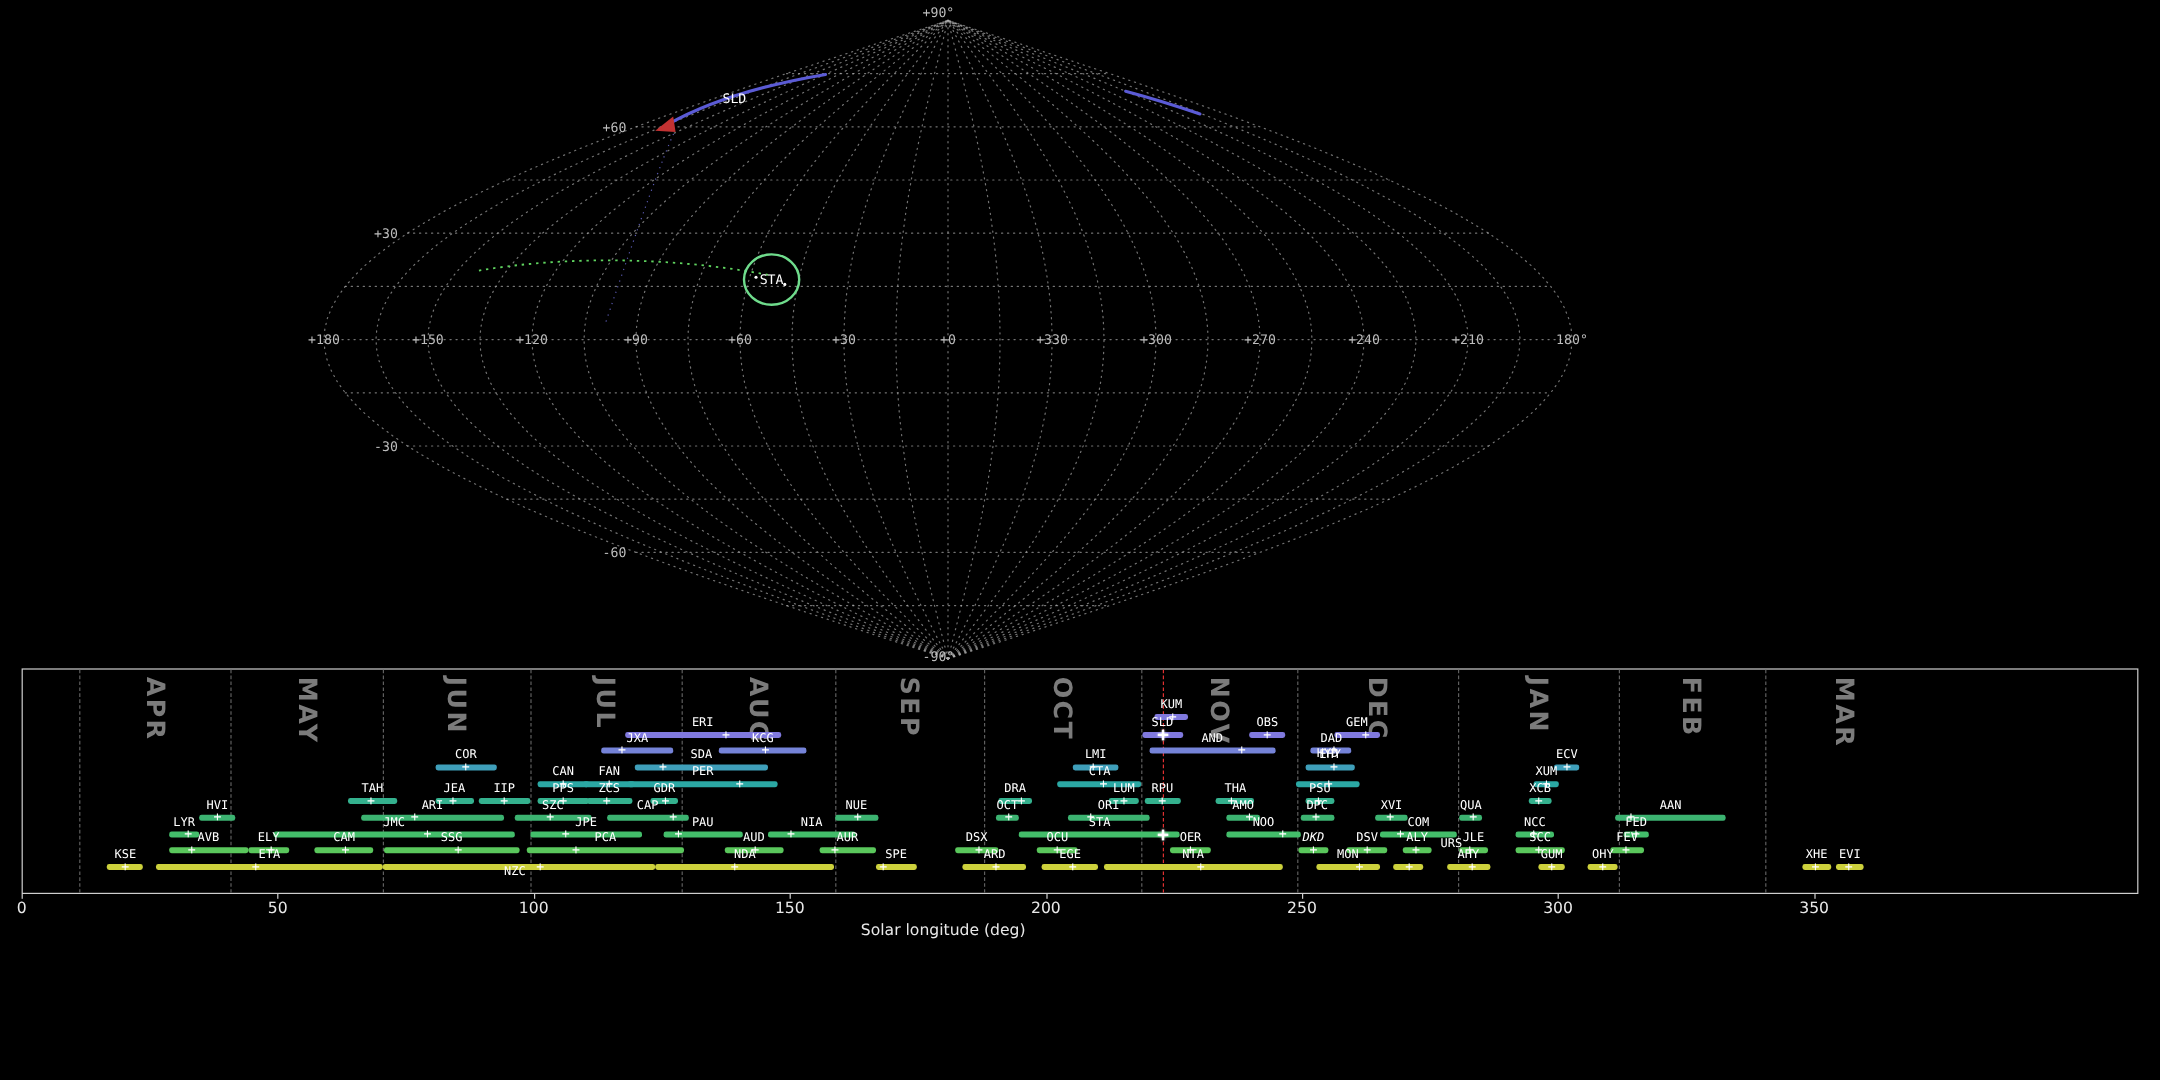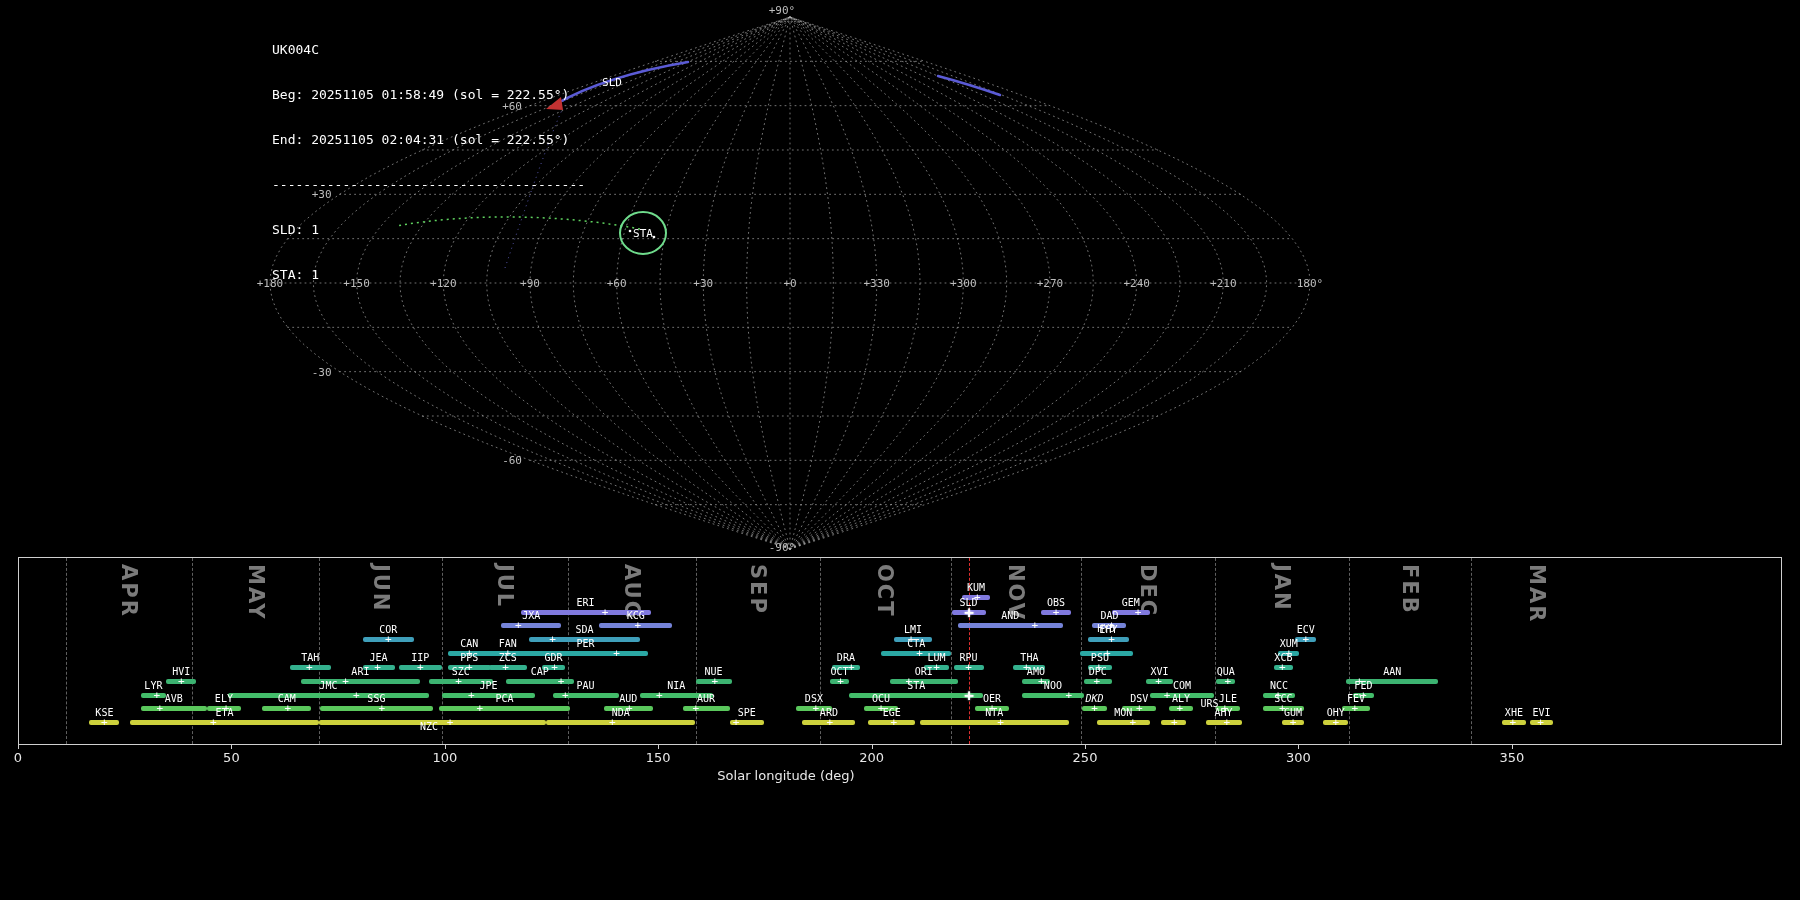--- a/index.html
+++ b/index.html
@@ -106,28 +106,20 @@
       <circle cx="630" cy="231" r="1.3" class="radiant-dot"></circle>
       <circle cx="654" cy="237" r="1.3" class="radiant-dot"></circle>
       <text x="643" y="237" class="map-overlay-label" text-anchor="middle">STA</text>
       <path d="M505,268 Q548,140 562,110" class="trail-blue-dot"></path>
       <path d="M556,104 Q605,76 688,62" class="trail-blue"></path>
       <path d="M938,76 Q968,84 1000,95" class="trail-blue"></path>
       <polygon points="546,109 561,97 563,110" class="red-arrow"></polygon>
       <text x="612" y="86" class="map-overlay-label" text-anchor="middle">SLD</text>
     </svg>
 
-  <div id="header-block">
-    <div>UK004C</div>
-    <div>Beg: 20251105 01:58:49 (sol = 222.55°)</div>
-    <div>End: 20251105 02:04:31 (sol = 222.55°)</div>
-    <div class="divider">----------------------------------------</div>
-    <div class="count">SLD: 1</div>
-    <div class="count">STA: 1</div>
-  </div>
 
   <div id="chart-box">
       <div class="month-sep" style="left: 46.9px;"></div>
       <div class="month-label" style="left: 110.1px;">APR</div>
       <div class="month-sep" style="left: 173.3px;"></div>
       <div class="month-label" style="left: 236.9px;">MAY</div>
       <div class="month-sep" style="left: 300px;"></div>
       <div class="month-label" style="left: 361.5px;">JUN</div>
       <div class="month-sep" style="left: 422.5px;"></div>
       <div class="month-label" style="left: 485.7px;">JUL</div>

